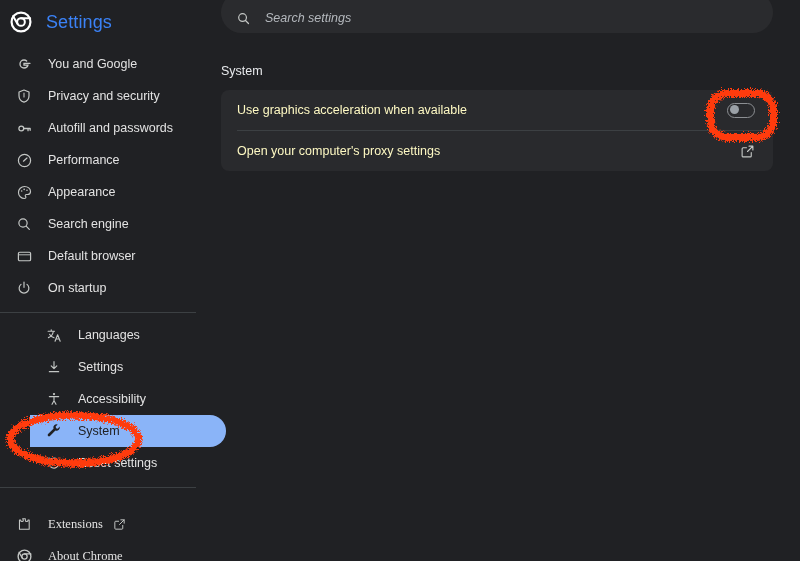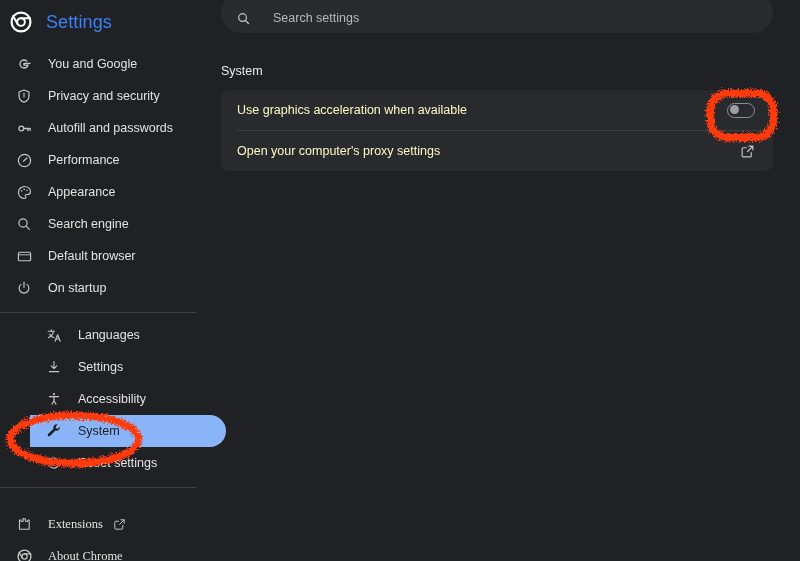--- a/index.html
+++ b/index.html
@@ -116,30 +116,31 @@
     box-sizing: border-box;
   }
   #searchbar .sico {
     margin-left: 14px;
     width: 16px; height: 16px;
     display:flex; align-items:center; justify-content:center;
     color: #c4c7c5;
     flex: 0 0 auto;
   }
   #searchbar .sinput {
-    margin-left: 22px;
+    margin-left: 14px;
     border: none;
     outline: none;
     background: transparent;
     color: #ef4444;
     font-size: 12.5px;
     font-family: "Liberation Sans", sans-serif;
     width: 430px;
     padding: 0;
     line-height: 16px;
+    font-style: italic;
   }
   #searchbar .sinput::placeholder { color: #b4b8bd; opacity: 1; }
 
   #section-title {
     position: absolute;
     left: 11px;
     top: 64px;
     font-size: 12.5px;
     color: #e8eaed;
   }

